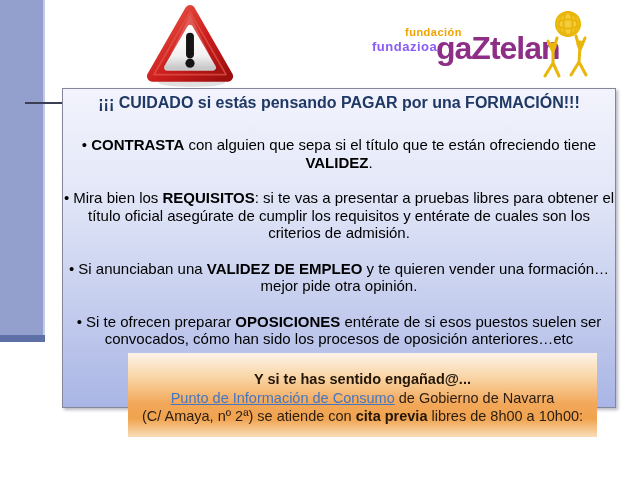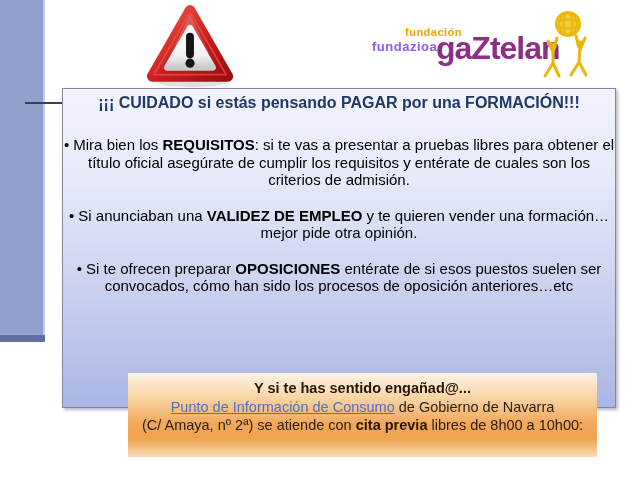--- a/index.html
+++ b/index.html
@@ -29,23 +29,23 @@
     border:1px solid #84879b;box-shadow:2px 2px 3px rgba(100,100,125,.45);
     padding:4px 0;text-align:center;
   }
   .panel-title{font-size:16px;line-height:19px;font-weight:bold;color:#1f3864;margin:0 0 24px;}
   .bullet{font-size:15px;line-height:17.5px;color:#000;margin:0 0 18px;}
   .bullet.last{margin-top:11px;}
   .b{font-weight:bold;}
 
   
   .contact{
-    position:absolute;left:128px;top:373px;width:469px;height:84px;box-sizing:border-box;
+    position:absolute;left:128px;top:353px;width:469px;height:84px;box-sizing:border-box;
     background:linear-gradient(180deg,#fdf3e8 0%,#f9d6a8 28%,#f2a85a 60%,#f0a34e 78%,#f9ddb8 100%);
-    text-align:center;font-size:14.5px;line-height:18.5px;color:#2b1d12;padding-top:6px;
+    text-align:center;font-size:14.5px;line-height:18.5px;color:#2b1d12;padding-top:17px;
   }
   .contact .b{color:#241709;}
   .link{color:#4576c0;text-decoration:underline;cursor:pointer;}
 </style>
 </head>
 <body>
 
 <div class="slide">
 
   <div class="accent-bar"></div>
@@ -92,20 +92,21 @@
         <path d="M13 41 L13 55 M13 44 L17 30 M13 44 L8 33 M13 55 L5 68 M13 55 L19 68"></path>
         <circle cx="40" cy="36" r="3.5" fill="#e9b60a" stroke="none"></circle>
         <path d="M40 39 L39 54 M40 42 L36 28 M40 42 L45 30 M39 54 L31 67 M39 54 L46 67"></path>
       </g>
     </svg>
   </div>
 
   <div class="panel">
     <p class="panel-title">¡¡¡ CUIDADO si estás pensando PAGAR por una FORMACIÓN!!!</p>
 
+    <p class="bullet"><span>• </span><span class="b">CONTRASTA</span><span> con alguien que sepa si el título que te están ofreciendo tiene </span><span class="b">VALIDEZ</span><span>.</span></p>
 
     <p class="bullet"><span>• Mira bien los </span><span class="b">REQUISITOS</span><span>: si te vas a presentar a pruebas libres para obtener el título oficial asegúrate de cumplir los requisitos y entérate de cuales son los criterios de admisión.</span></p>
 
     <p class="bullet"><span>• Si anunciaban una </span><span class="b">VALIDEZ DE EMPLEO</span><span> y te quieren vender una formación…mejor pide otra opinión.</span></p>
 
     <p class="bullet last"><span>• Si te ofrecen preparar </span><span class="b">OPOSICIONES</span><span> entérate de si esos puestos suelen ser convocados, cómo han sido los procesos de oposición anteriores…etc</span></p>
   </div>
 
   <div class="contact">
     <div class="b">Y si te has sentido engañad@...</div>

